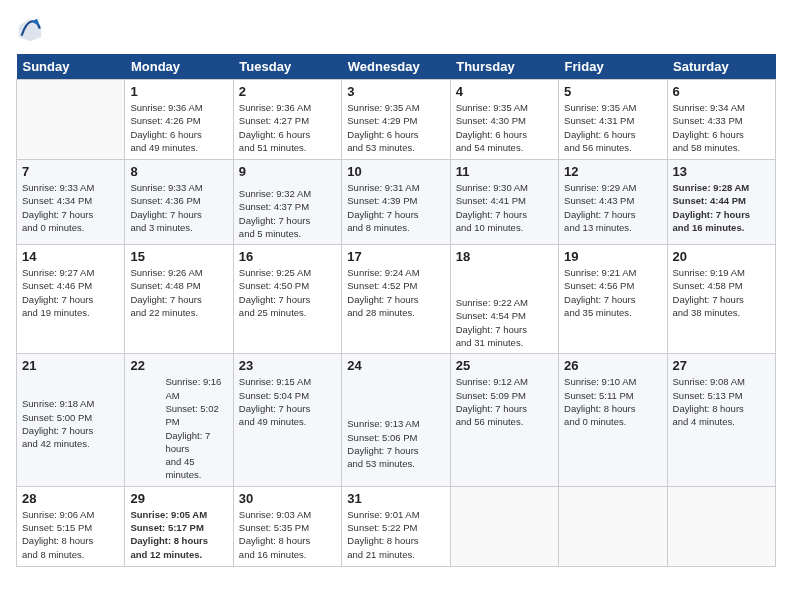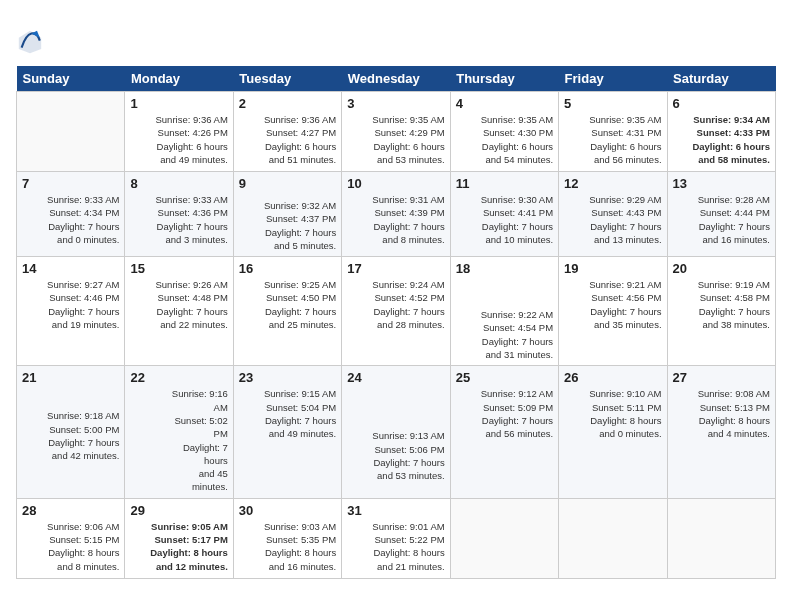--- a/index.html
+++ b/index.html
@@ -5,21 +5,21 @@
     * { margin: 0; padding: 0; box-sizing: border-box; }
     body {
       font-family: Arial, sans-serif;
       background: #fff;
       width: 792px;
       height: 612px;
       overflow: hidden;
     }
     .container {
       width: 792px;
-      padding: 28px 16px 8px 16px;
+      padding: 16px 16px 8px 16px;
     }
     .header {
       display: flex;
       justify-content: space-between;
       align-items: flex-start;
       margin-bottom: 10px;
     }
     .logo {
       display: flex;
       align-items: center;
@@ -75,21 +75,20 @@
       font-size: 13px;
       font-weight: bold;
       color: #222;
       display: block;
       margin-bottom: 2px;
     }
     .day-info {
       font-size: 9.5px;
       line-height: 1.4;
       color: #333;
-      text-align: right;
     }
     tr:nth-child(even) td {
       background-color: #f5f7fa;
     }
     tr:nth-child(even) td.empty {
       background-color: #f0f0f0;
     }
   </style>
 </head>
 <body>
@@ -158,21 +157,21 @@
           </td>
           <td>
             <span class="day-num">5</span>
             <div class="day-info" style="white-space: pre-line;">Sunrise: 9:35 AM
 Sunset: 4:31 PM
 Daylight: 6 hours
 and 56 minutes.</div>
           </td>
           <td>
             <span class="day-num">6</span>
-            <div class="day-info" style="white-space: pre-line; font-weight: bold;">Sunrise: 9:34 AM
+            <div class="day-info" style="white-space: pre-line;">Sunrise: 9:34 AM
 Sunset: 4:33 PM
 Daylight: 6 hours
 and 58 minutes.</div>
           </td>
         </tr>
         <tr>
           <td>
             <span class="day-num">7</span>
             <div class="day-info" style="white-space: pre-line;">Sunrise: 9:33 AM
 Sunset: 4:34 PM
@@ -209,21 +208,21 @@
           </td>
           <td>
             <span class="day-num">12</span>
             <div class="day-info" style="white-space: pre-line;">Sunrise: 9:29 AM
 Sunset: 4:43 PM
 Daylight: 7 hours
 and 13 minutes.</div>
           </td>
           <td>
             <span class="day-num">13</span>
-            <div class="day-info" style="white-space: pre-line;">Sunrise: 9:28 AM
+            <div class="day-info" style="white-space: pre-line; font-weight: bold;">Sunrise: 9:28 AM
 Sunset: 4:44 PM
 Daylight: 7 hours
 and 16 minutes.</div>
           </td>
         </tr>
         <tr>
           <td>
             <span class="day-num">14</span>
             <div class="day-info" style="white-space: pre-line;">Sunrise: 9:27 AM
 Sunset: 4:46 PM

